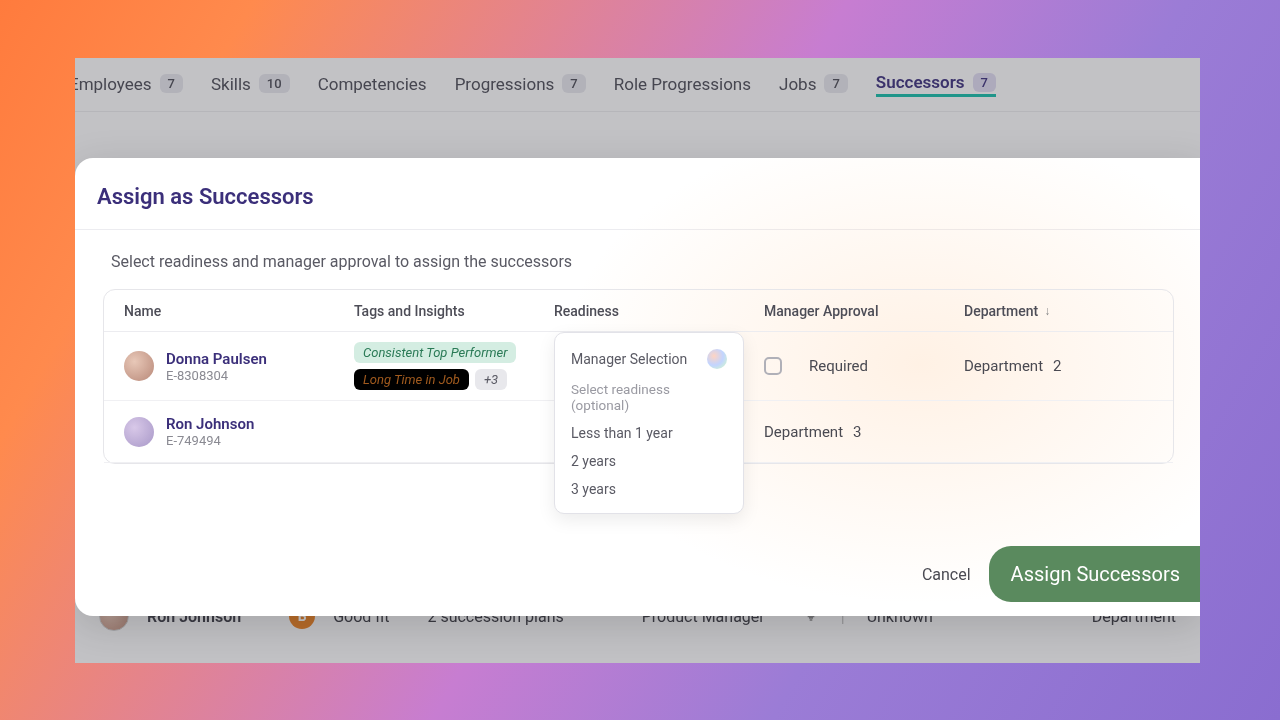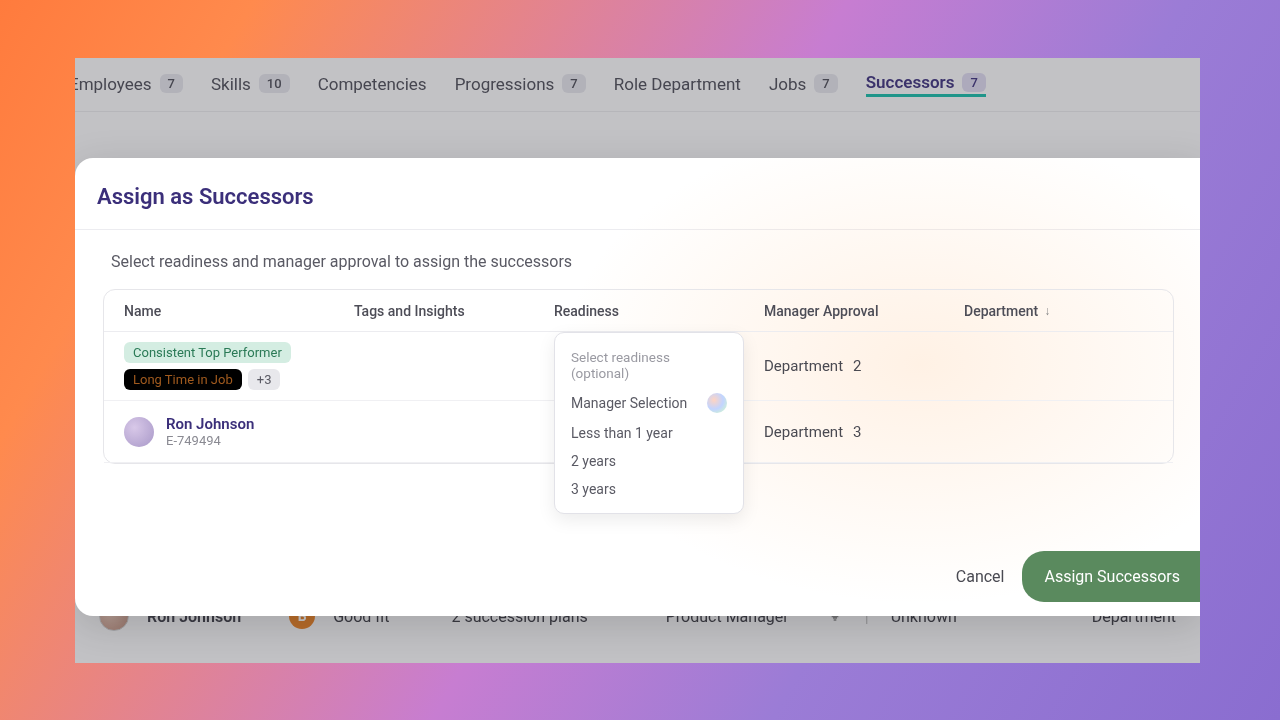--- a/index.html
+++ b/index.html
@@ -148,21 +148,21 @@
 }
 .table-row:last-child { border-bottom: none; }
 .name-cell { display: flex; align-items: center; gap: 12px; }
 .row-avatar {
   width: 30px; height: 30px; border-radius: 50%;
   background: radial-gradient(circle at 35% 35%, #e8c8b8, #b88878);
 }
 .row-avatar.v2 { background: radial-gradient(circle at 35% 35%, #d8c8e8, #a898c8); }
 .emp-name { font-weight: 600; color: #3b2f7a; font-size: 15px; }
 .emp-id { font-size: 13px; color: #8a8a92; }
-.tags-cell { display: flex; flex-wrap: wrap; gap: 6px; }
+.tags-cell { display: flex; flex-wrap: wrap; gap: 6px; font-style: italic; }
 .tag {
   font-size: 13px;
   padding: 3px 9px;
   border-radius: 6px;
 }
 .tag.green { background: #d4ede2; color: #2a7a56; }
 .tag.orange { background: #000000; color: #a05a1e; }
 .tag.gray { background: #e8e8ec; color: #5a5a64; }
 .approval-cell { display: flex; align-items: flex-start; gap: 27px; color: #4a4a52; font-size: 15px; }
 .checkbox {
@@ -211,21 +211,21 @@
   border: none;
   color: #4a4a52;
   font-size: 16px;
   cursor: pointer;
   padding: 10px 14px;
 }
 .btn-assign {
   background: #5a8a5e;
   color: #fff;
   border: none;
-  font-size: 16px;
+  font-size: 20px;
   padding: 16px 22px;
   border-radius: 22px 0 0 22px;
   cursor: pointer;
 }
 </style>
 </head>
 <body>
 
 <div class="app-window">
 
@@ -239,38 +239,38 @@
       <span class="tab-badge">10</span>
     </div>
     <div class="tab">
       <span>Competencies</span>
     </div>
     <div class="tab">
       <span>Progressions</span>
       <span class="tab-badge">7</span>
     </div>
     <div class="tab">
-      <span>Role Department</span>
+      <span>Role Progressions</span>
     </div>
     <div class="tab">
       <span>Jobs</span>
       <span class="tab-badge">7</span>
     </div>
     <div class="tab active">
       <span>Successors</span>
       <span class="tab-badge">7</span>
     </div>
   </div>
 
   <div class="bg-row">
     <div class="bg-avatar"></div>
     <span class="bg-name">Ron Johnson</span>
     <div class="bg-b-badge">B</div>
     <span>Good fit</span>
-    <span style="margin-left:44px;">2 succession plans</span>
+    <span style="margin-left:20px;">2 succession plans</span>
     <span class="bg-role">Product Manager</span>
     <span class="bg-bulb">
       <svg width="16" height="16" viewBox="0 0 24 24" fill="none" stroke="#888" stroke-width="2">
           <path d="M9 18h6M10 21h4M12 3a6 6 0 0 0-4 10.5V16h8v-2.5A6 6 0 0 0 12 3z"></path>
         </svg>
     </span>
     <span class="bg-divider">|</span>
     <span>Unknown</span>
     <span class="bg-dept">Department</span>
   </div>
@@ -288,20 +288,27 @@
         <div>Tags and Insights</div>
         <div>Readiness</div>
         <div>Manager Approval</div>
         <div class="dept-head">
           <span>Department</span>
           <span class="sort-arrow">↓</span>
         </div>
       </div>
 
       <div class="table-row">
+        <div class="name-cell">
+          <div class="row-avatar"></div>
+          <div>
+            <div class="emp-name">Donna Paulsen</div>
+            <div class="emp-id">E-8308304</div>
+          </div>
+        </div>
         <div class="tags-cell">
           <span class="tag green">Consistent Top Performer</span>
           <span class="tag orange">Long Time in Job</span>
           <span class="tag gray">+3</span>
         </div>
         <div></div>
         <div class="approval-cell">
           <div class="checkbox"></div>
           <span>Required</span>
         </div>
@@ -324,25 +331,25 @@
           <div class="checkbox"></div>
           <span>Required</span>
         </div>
         <div class="dept-cell">
           <span>Department</span>
           <span>3</span>
         </div>
       </div>
 
       <div class="readiness-dropdown">
-        <div class="dd-item placeholder">Select readiness (optional)</div>
         <div class="dd-item">
           <span>Manager Selection</span>
           <span class="dd-orb"></span>
         </div>
+        <div class="dd-item placeholder">Select readiness (optional)</div>
         <div class="dd-item">
           <span>Less than 1 year</span>
         </div>
         <div class="dd-item">
           <span>2 years</span>
         </div>
         <div class="dd-item">
           <span>3 years</span>
         </div>
       </div>

